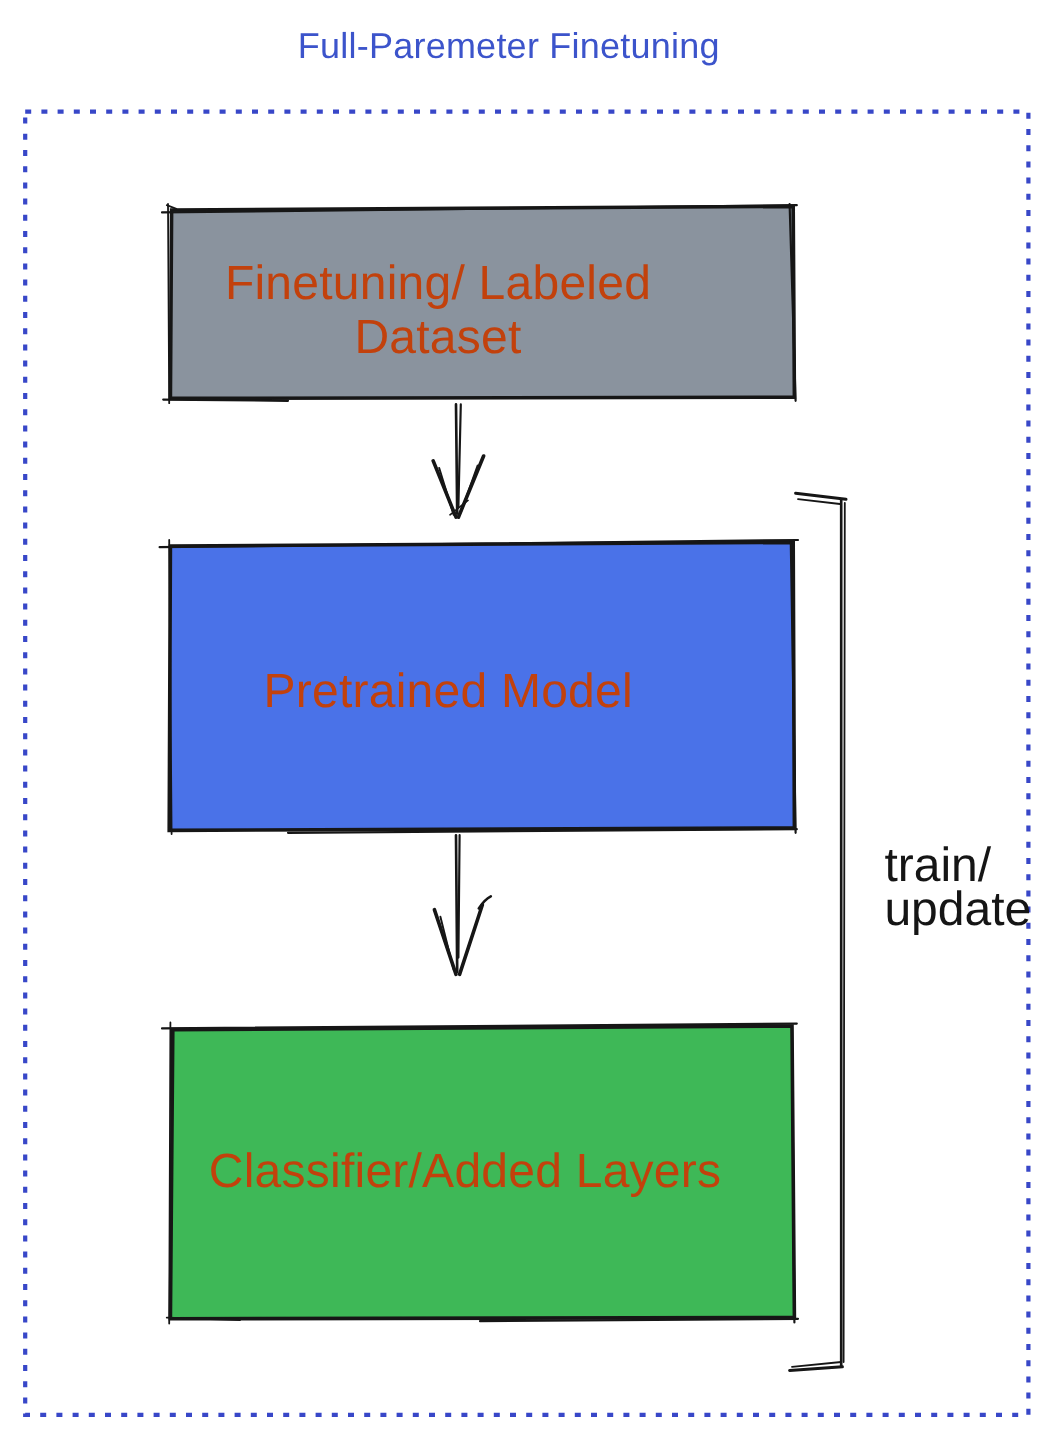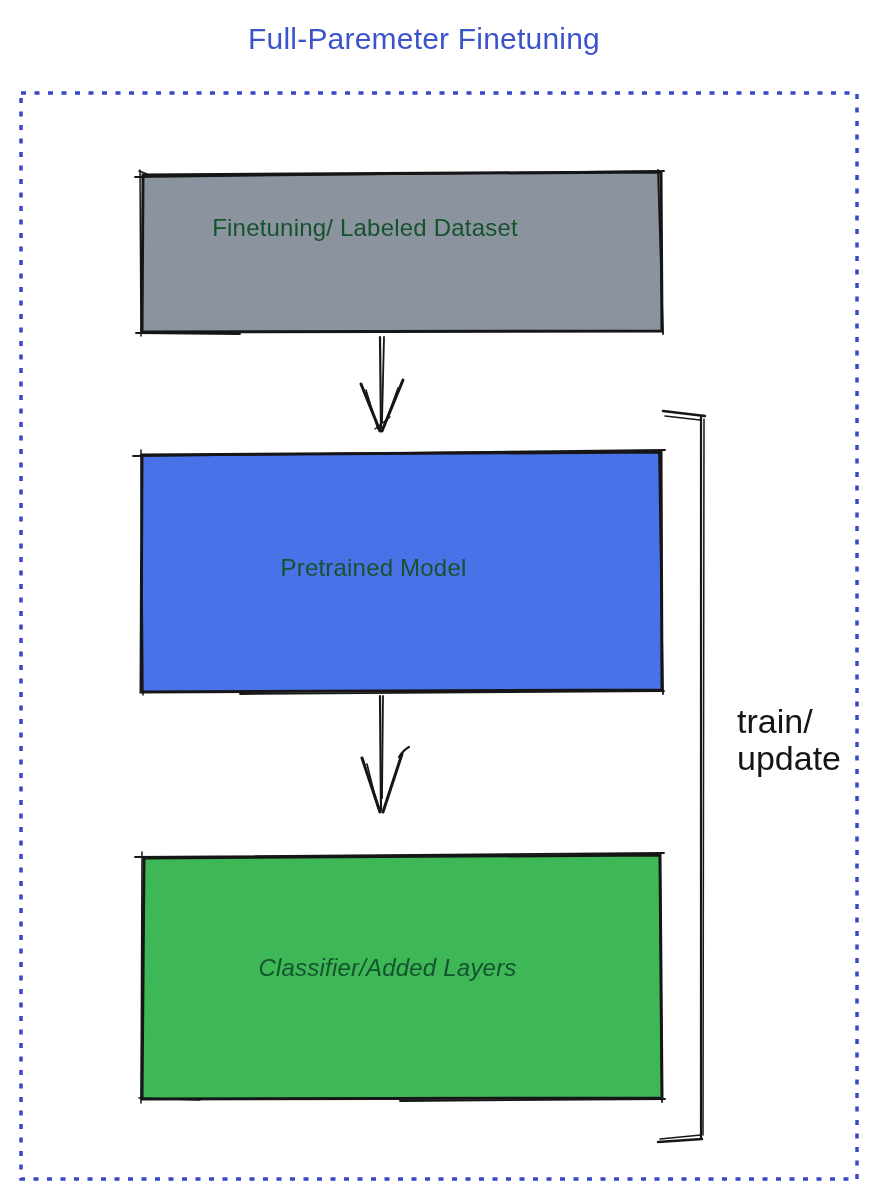--- a/index.html
+++ b/index.html
@@ -28,47 +28,46 @@
     top: 22px;
     width: 848px;
     text-align: center;
     font-size: 30px;
     font-weight: 400;
     color: #3c54cb;
     letter-spacing: 0.2px;
   }
   .box-label {
     position: absolute;
-    color: #14532d;
-    font-size: 24px;
+    color: #c2410c;
+    font-size: 40px;
     font-weight: 400;
     text-align: center;
     letter-spacing: 0.2px;
   }
   .label-dataset {
     left: 140px;
     top: 214px;
     width: 450px;
   }
   .label-pretrained {
     left: 140px;
     top: 554px;
     width: 467px;
   }
   .label-classifier {
     left: 126px;
     top: 954px;
     width: 523px;
-    font-style: italic;
   }
   .bracket-label {
     position: absolute;
     left: 737px;
     top: 703px;
-    font-size: 34px;
+    font-size: 40px;
     line-height: 37px;
     color: #151515;
     white-space: pre-line;
   }
 </style>
 </head>
 <body>
 
 <div class="canvas">
 

